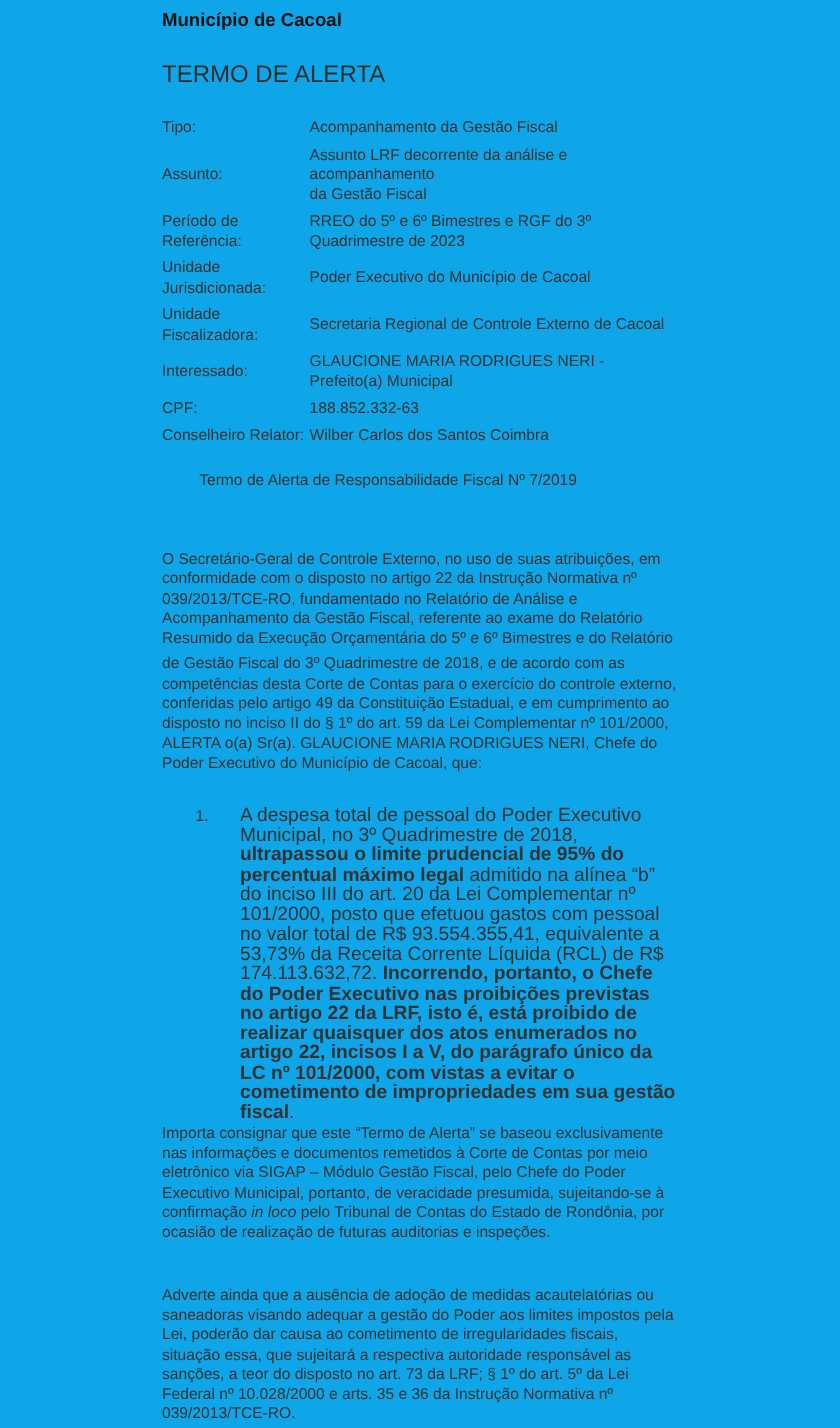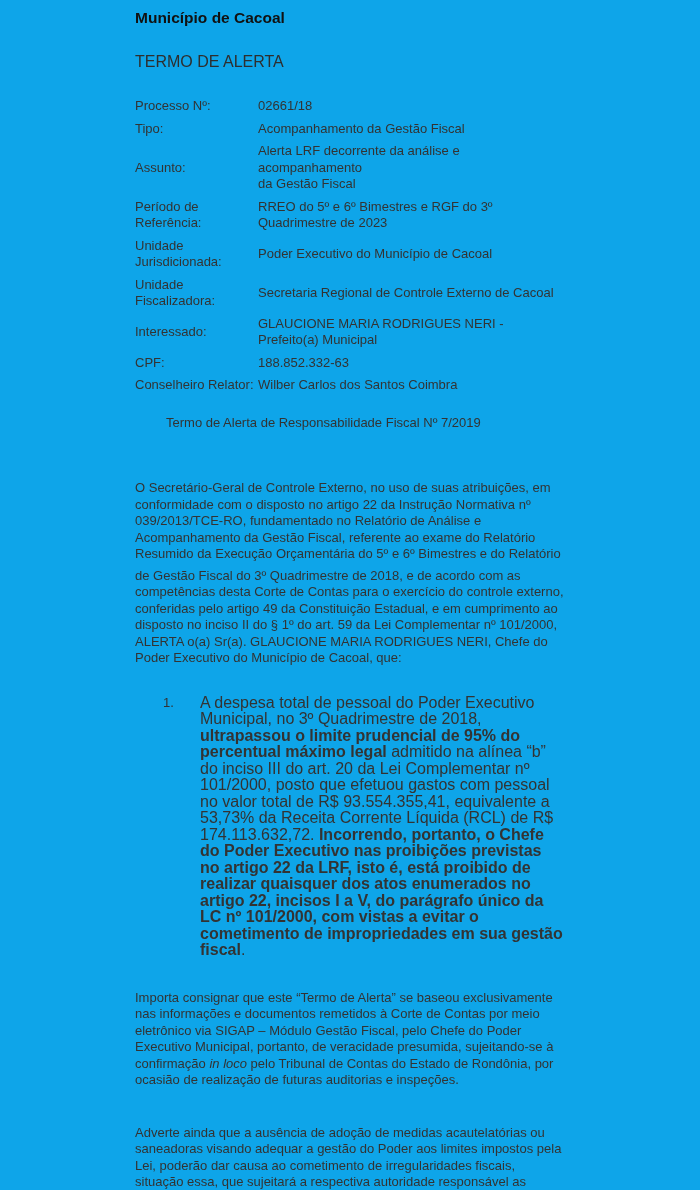--- a/index.html
+++ b/index.html
@@ -18,21 +18,21 @@
   }
   .content { width: 432px; }
 
   .doc-title {
     font-size: 15.5px;
     font-weight: bold;
     color: #111111;
     line-height: 19px;
   }
   .doc-heading {
-    font-size: 16px;
+    font-size: 20px;
     font-weight: normal;
     color: #2e2e2e;
     margin-top: 24px;
     line-height: 22px;
   }
 
   .meta-table {
     margin-top: 22px;
     width: 432px;
     border-collapse: collapse;
@@ -72,50 +72,46 @@
     flex: 0 0 37px;
     font-size: 13px;
     line-height: 16.5px;
   }
   .alert-text {
     width: 363px;
     font-size: 16px;
     line-height: 16.5px;
   }
 
-  .para.importa { margin-top: 31px; }
+  .para.importa { }
   .para.adverte { margin-top: 36px; }
   .para.notified { margin-top: 28px; }
 
   .run-b { font-weight: bold; }
   .run-i { font-style: italic; }
 </style>
 </head>
 <body>
 
 <div class="page">
   <div class="content">
 
     <div class="doc-title">Município de Cacoal</div>
 
     <div class="doc-heading">TERMO DE ALERTA</div>
 
     <table class="meta-table">
       <tbody id="meta-rows">
           <tr>
-            <td class="label">Processo Nº:</td>
-            <td class="value">02661/18</td>
-          </tr>
-          <tr>
             <td class="label">Tipo:</td>
             <td class="value">Acompanhamento da Gestão Fiscal</td>
           </tr>
           <tr>
             <td class="label">Assunto:</td>
-            <td class="value">Alerta LRF decorrente da análise e acompanhamento
+            <td class="value">Assunto LRF decorrente da análise e acompanhamento
 da Gestão Fiscal</td>
           </tr>
           <tr>
             <td class="label">Período de
 Referência:</td>
             <td class="value">RREO do 5º e 6º Bimestres e RGF do 3º
 Quadrimestre de 2023</td>
           </tr>
           <tr>
             <td class="label">Unidade

